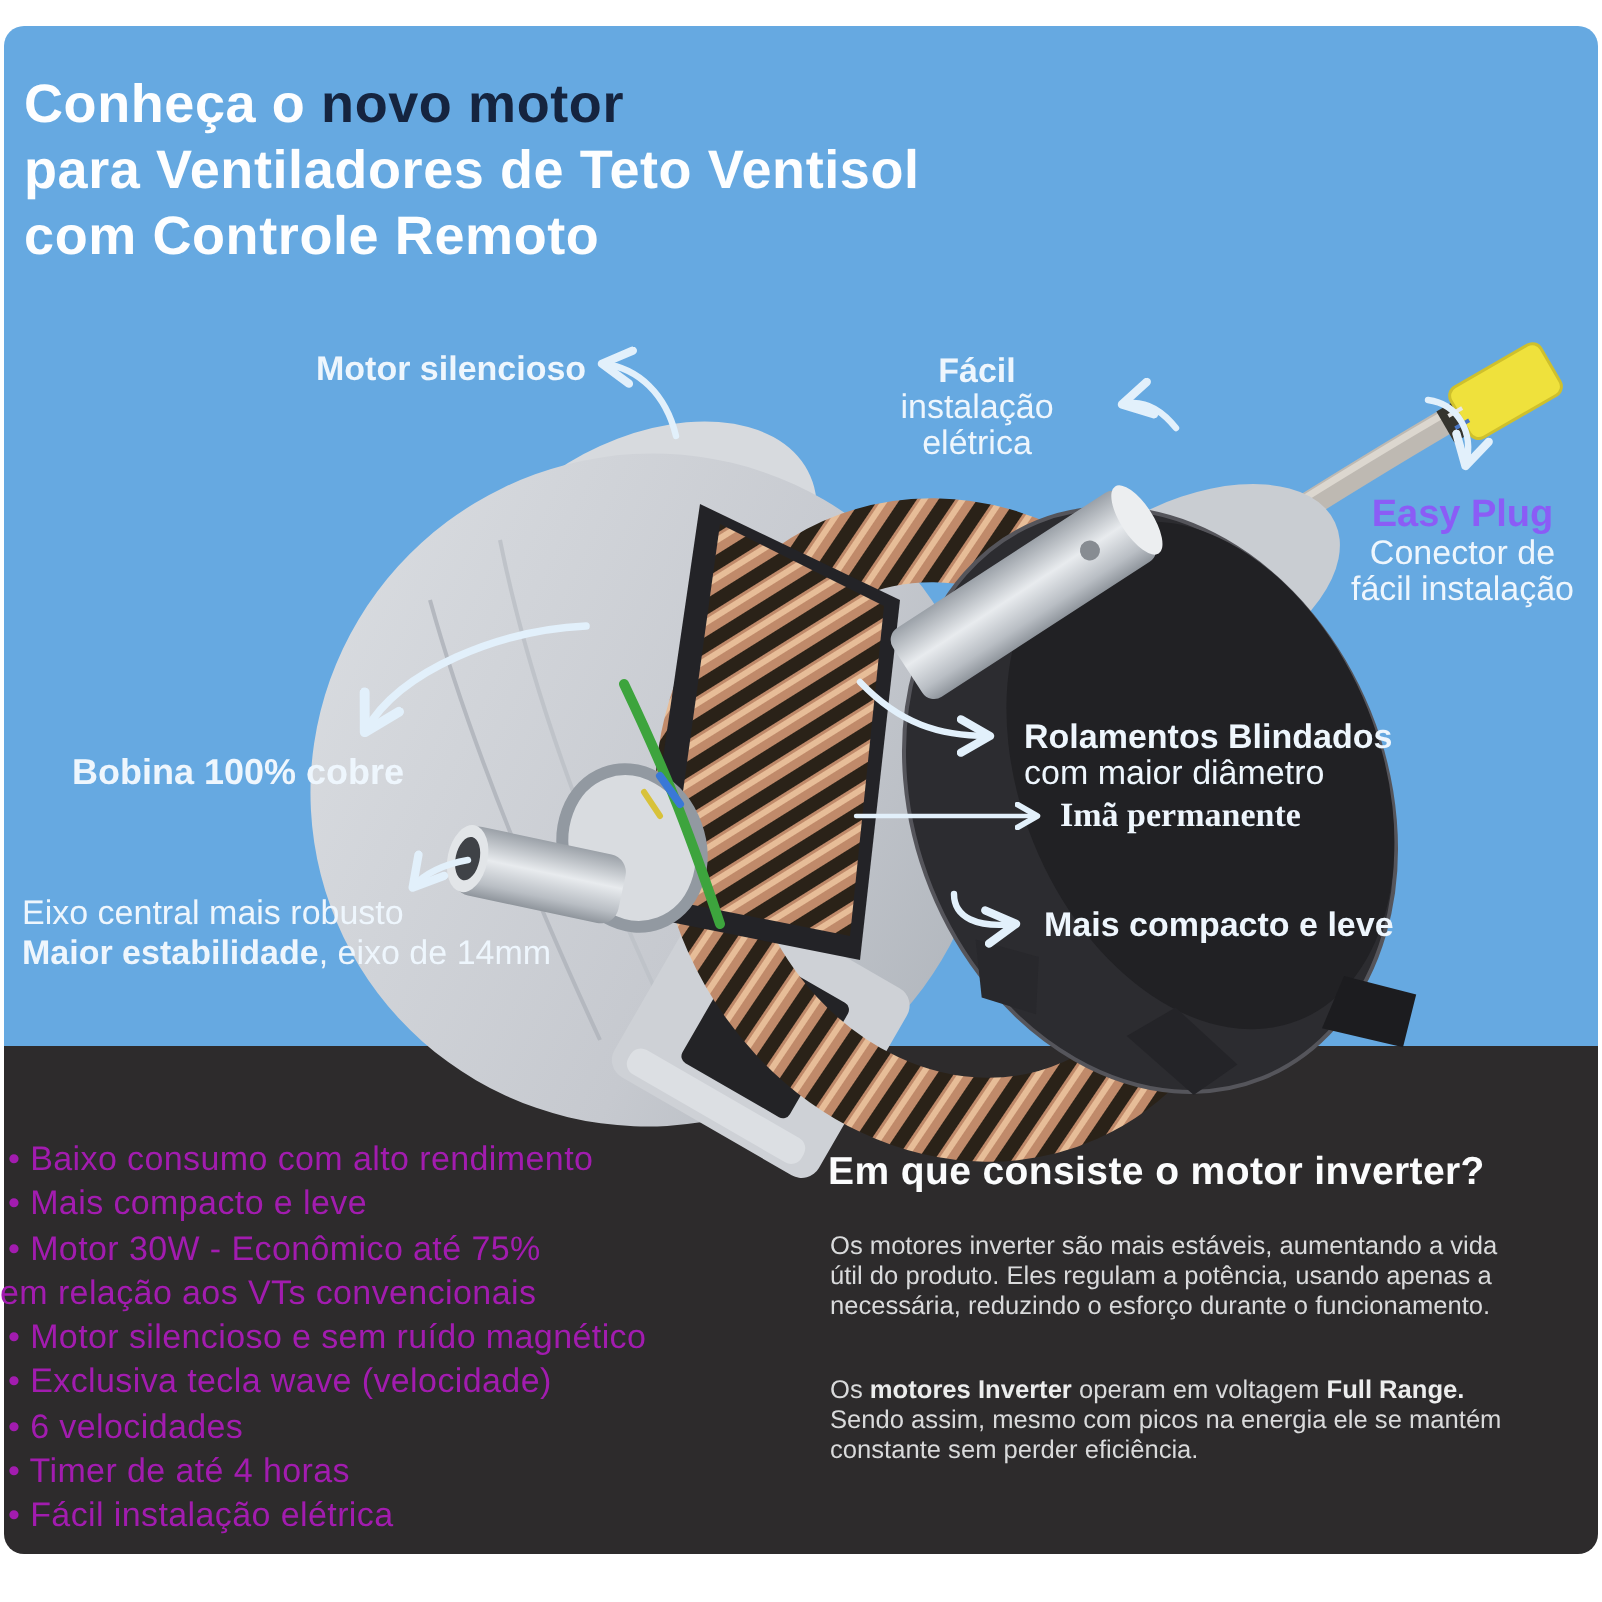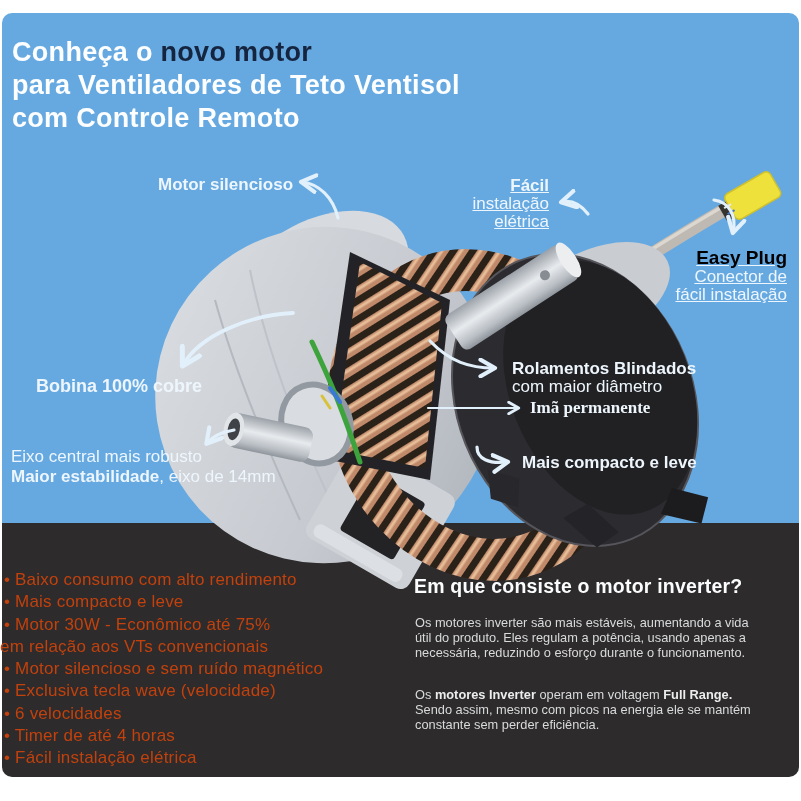--- a/index.html
+++ b/index.html
@@ -8,23 +8,23 @@
   .blue-panel{position:absolute;left:2px;top:13px;width:797px;height:510px;
               background:#66a9e1;border-radius:10px 10px 0 0;}
   .dark-panel{position:absolute;left:2px;top:523px;width:797px;height:254px;
               background:#2d2b2c;border-radius:0 0 10px 10px;}
   .abs{position:absolute;}
   .title{left:12px;top:36px;font-size:27px;font-weight:700;line-height:33px;
          letter-spacing:.3px;color:#fdfeff;}
   .title .navy{color:#15243f;font-weight:800;}
   .lbl{color:#eef6fd;font-size:17px;line-height:18px;font-weight:700;white-space:nowrap;}
   .lbl .reg{font-weight:400;}
-  .right-al{text-align:right;text-decoration:underline;}
-  .easyplug-title{color:#000000;font-size:19px;font-weight:800;line-height:20px;}
-  .features{left:4px;top:569px;color:#c2410c;font-size:17px;line-height:22.3px;
+  .right-al{text-align:center;}
+  .easyplug-title{color:#8b5cf6;font-size:19px;font-weight:800;line-height:20px;}
+  .features{left:4px;top:569px;color:#a21caf;font-size:17px;line-height:22.3px;
             letter-spacing:.2px;white-space:nowrap;}
   .features .cont{margin-left:-4px;}
   .inv-head{left:414px;top:575px;color:#fbfcfd;font-size:19.5px;font-weight:700;letter-spacing:.2px;}
   .inv-p{left:415px;width:348px;color:#d9dadb;font-size:12.8px;line-height:15px;font-weight:400;}
   .inv-p b{color:#eceded;font-weight:700;}
   .p1{top:615px;}
   .p2{top:663px;margin-top:24px;}
   svg{position:absolute;left:0;top:0;pointer-events:none;}
 </style>
 </head>

